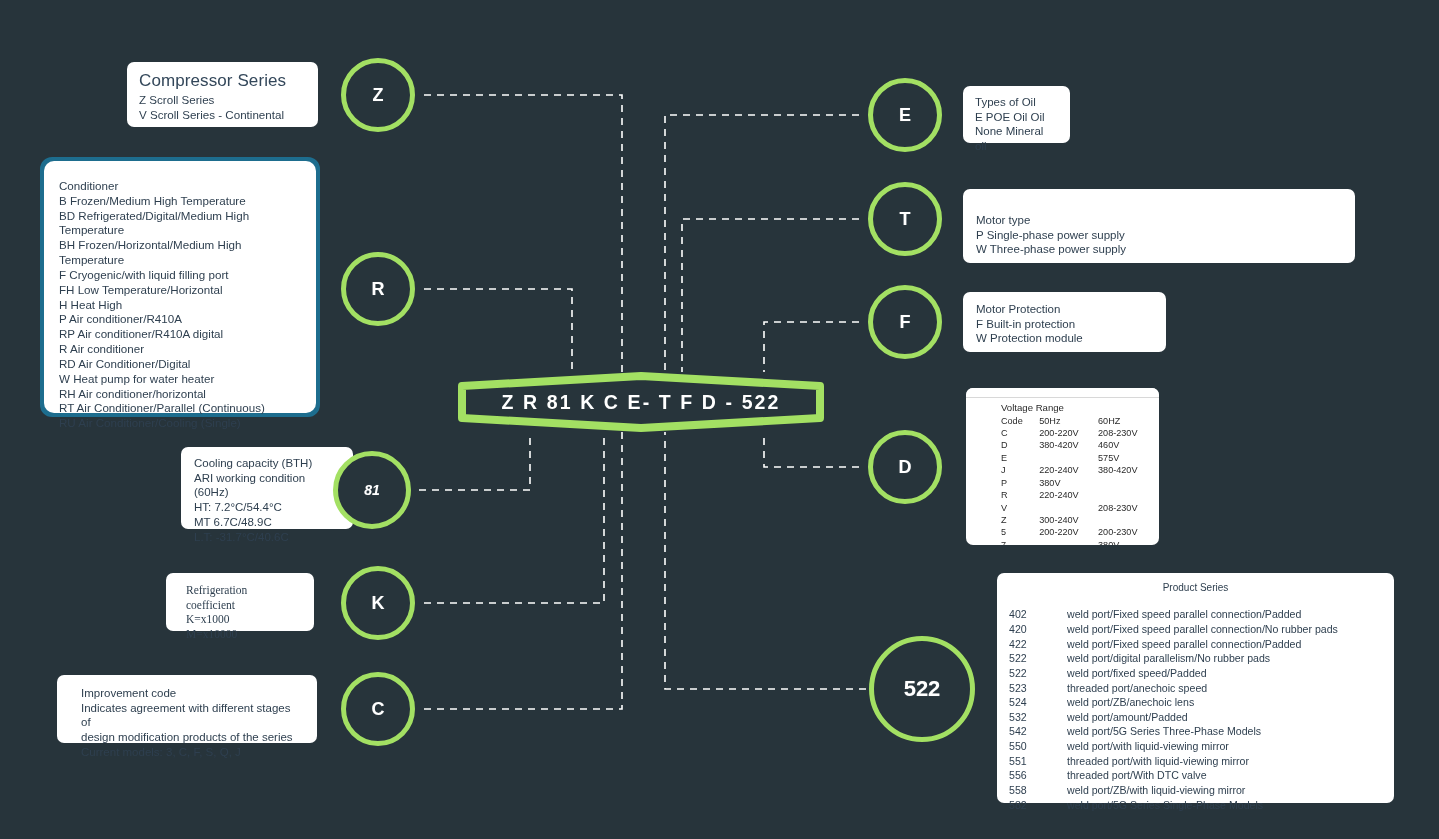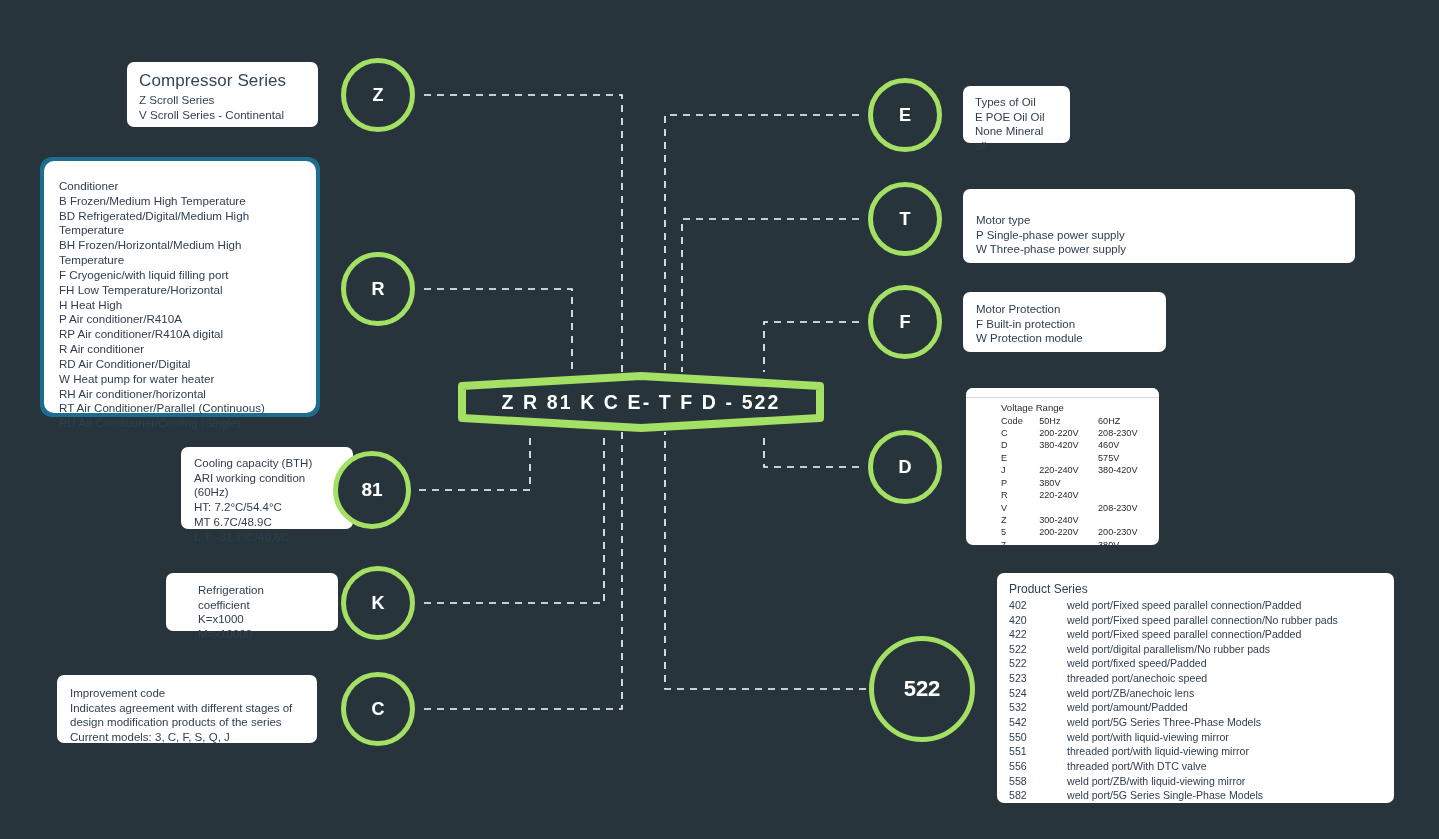--- a/index.html
+++ b/index.html
@@ -38,41 +38,41 @@
     position:absolute;left:40px;top:157px;width:280px;height:260px;
     border:2px solid #1d6d8e;border-radius:12px;box-sizing:border-box;
     background:#1d6d8e;padding:2px;
   }
   #card-applications{
     position:relative;left:0;top:0;width:100%;height:100%;
     border-radius:10px;padding:18px 15px;font-size:11.6px;
   }
 
   #card-cooling{left:133px;top:447px;width:172px;height:82px;margin-left:48px;}
-  #card-refrig{left:166px;top:573px;width:172px;height:58px;padding:10px 32px;}
-  #card-improve{left:57px;top:675px;width:260px;height:68px;padding:11px 13px;}
+  #card-refrig{left:166px;top:573px;width:148px;height:58px;padding:10px 20px;font-family:Liberation Serif, serif;}
+  #card-improve{left:57px;top:675px;width:260px;height:68px;padding:11px 24px;}
 
   #card-oil{left:963px;top:86px;width:107px;height:57px;padding:9px 12px;}
   #card-motortype{left:963px;top:189px;width:392px;height:74px;padding:24px 13px;}
   #card-protection{left:963px;top:292px;width:203px;height:60px;padding:10px 13px;}
 
   
   #card-voltage{left:966px;top:388px;width:193px;height:157px;padding:0;overflow:hidden;}
   #card-voltage .vtop{height:9px;border-bottom:1px solid #d8d8d8;background:#fff;}
   #card-voltage .vbody{padding:4px 11px 0 11px;font-size:9.1px;color:#2a2a2a;margin-left:24px;}
   #card-voltage .vtitle{font-size:9.6px;margin-bottom:1px;}
   #card-voltage table{border-collapse:collapse;width:100%;font-size:9.1px;}
   #card-voltage td{padding:0.4px 0;vertical-align:top;color:#2a2a2a;}
   #card-voltage td.c0{width:26%;}
   #card-voltage td.c1{width:40%;}
   #card-voltage td.c2{width:34%;}
 
   
   #card-series{left:997px;top:573px;width:397px;height:230px;padding:9px 12px;}
-  #card-series .ptitle{font-size:12px;margin-bottom:1px;color:#2e3f4f;}
+  #card-series .ptitle{font-size:10px;margin-bottom:13px;color:#2e3f4f;text-align:center;}
   #card-series table{border-collapse:collapse;width:100%;font-size:10.6px;}
   #card-series td{padding:0.55px 0;color:#2e3f4f;white-space:nowrap;}
   #card-series td.code{width:58px;}
 
   
   .node{
     position:absolute;border-radius:50%;
     border:5px solid #a3e063;background:#27343b;
     display:flex;align-items:center;justify-content:center;
     color:#ffffff;font-weight:bold;box-sizing:border-box;
@@ -315,21 +315,21 @@
         </tbody>
     </table>
   </div>
 
   <div class="node" style="left:341px;top:58px;width:74px;height:74px;font-size:18px;">
     <span>Z</span>
   </div>
   <div class="node" style="left:341px;top:252px;width:74px;height:74px;font-size:18px;">
     <span>R</span>
   </div>
-  <div class="node" style="left:333px;top:451px;width:78px;height:78px;font-size:19px;">
+  <div class="node" style="left:333px;top:451px;width:78px;height:78px;font-size:14px;font-style:italic;">
     <span>81</span>
   </div>
   <div class="node" style="left:341px;top:566px;width:74px;height:74px;font-size:18px;">
     <span>K</span>
   </div>
   <div class="node" style="left:341px;top:672px;width:74px;height:74px;font-size:18px;">
     <span>C</span>
   </div>
 
   <div class="node" style="left:868px;top:78px;width:74px;height:74px;font-size:18px;">

